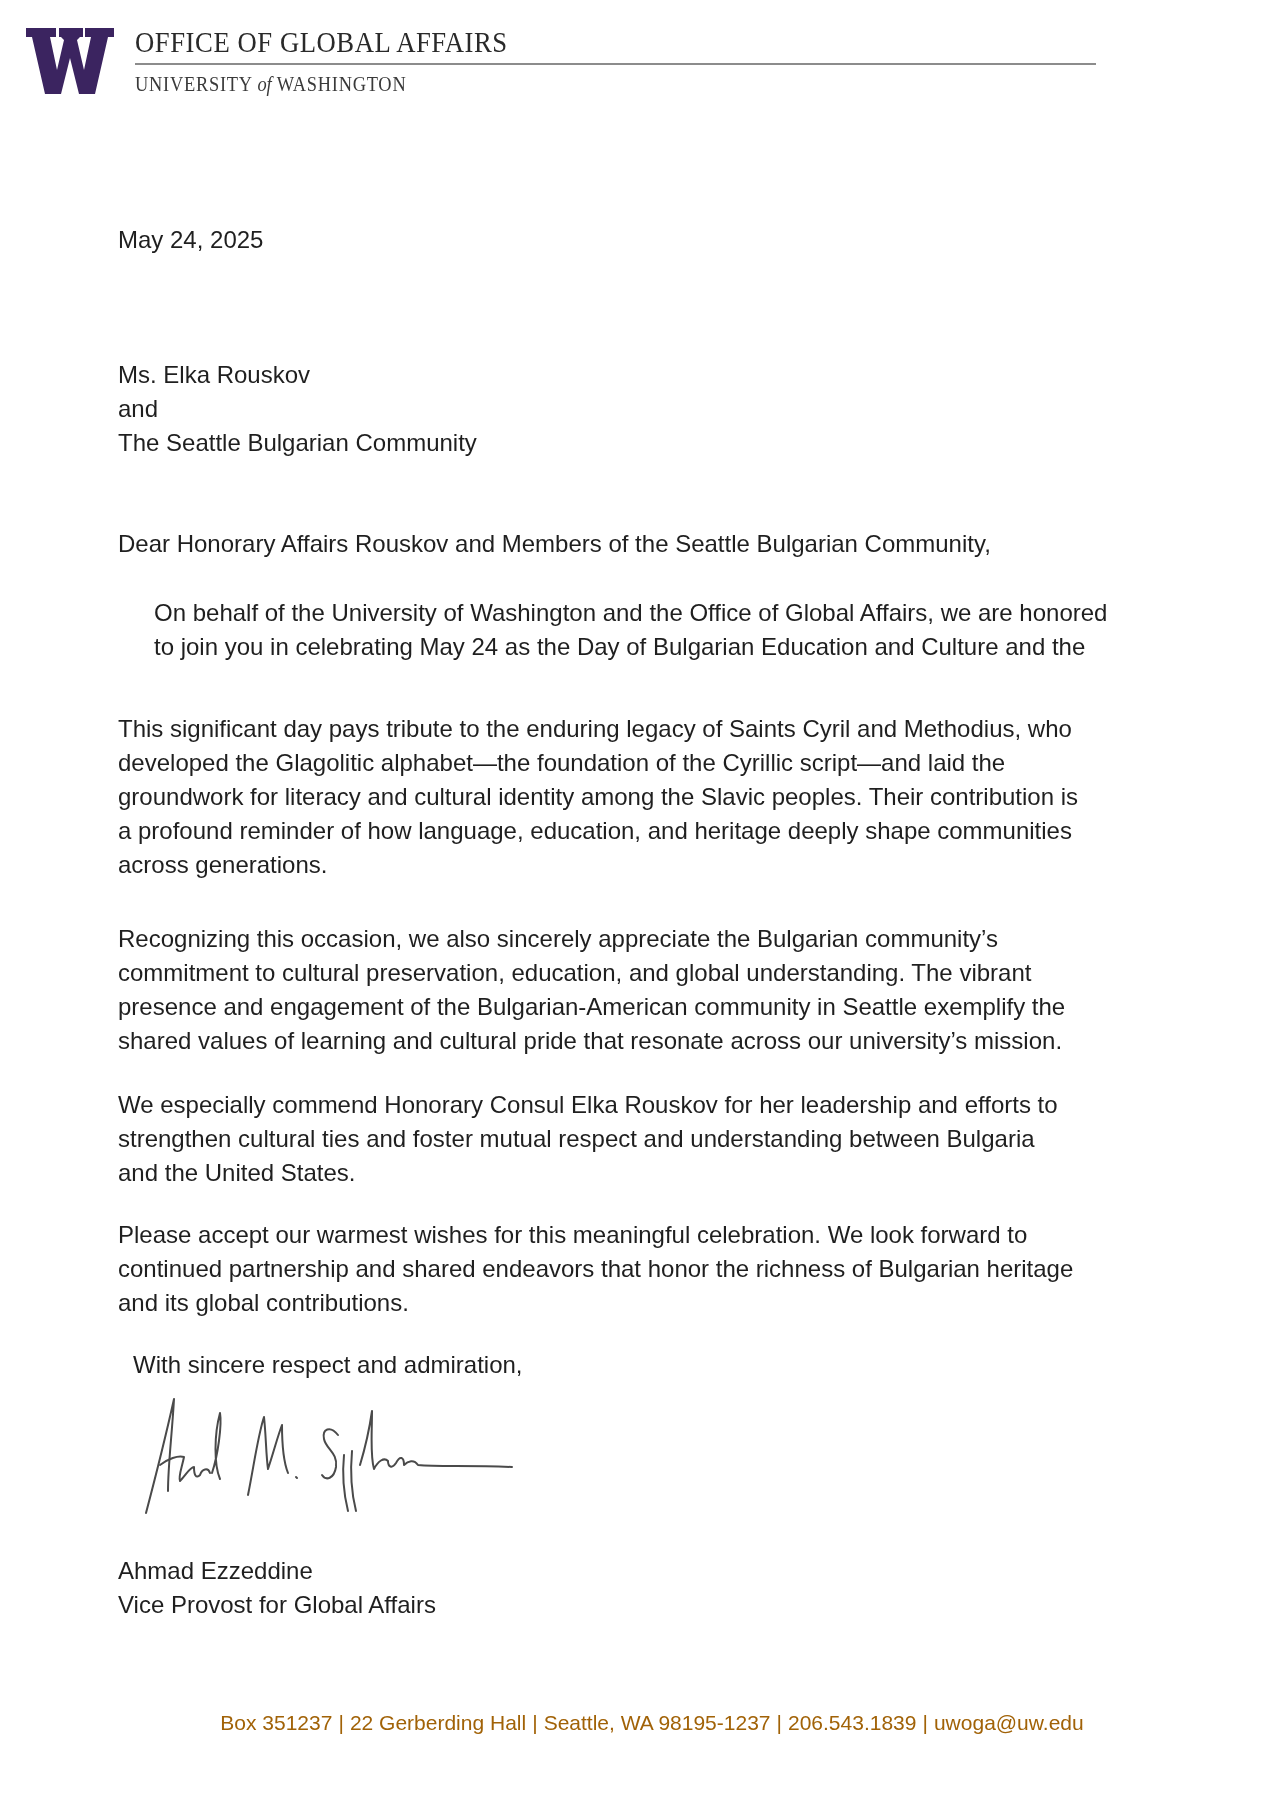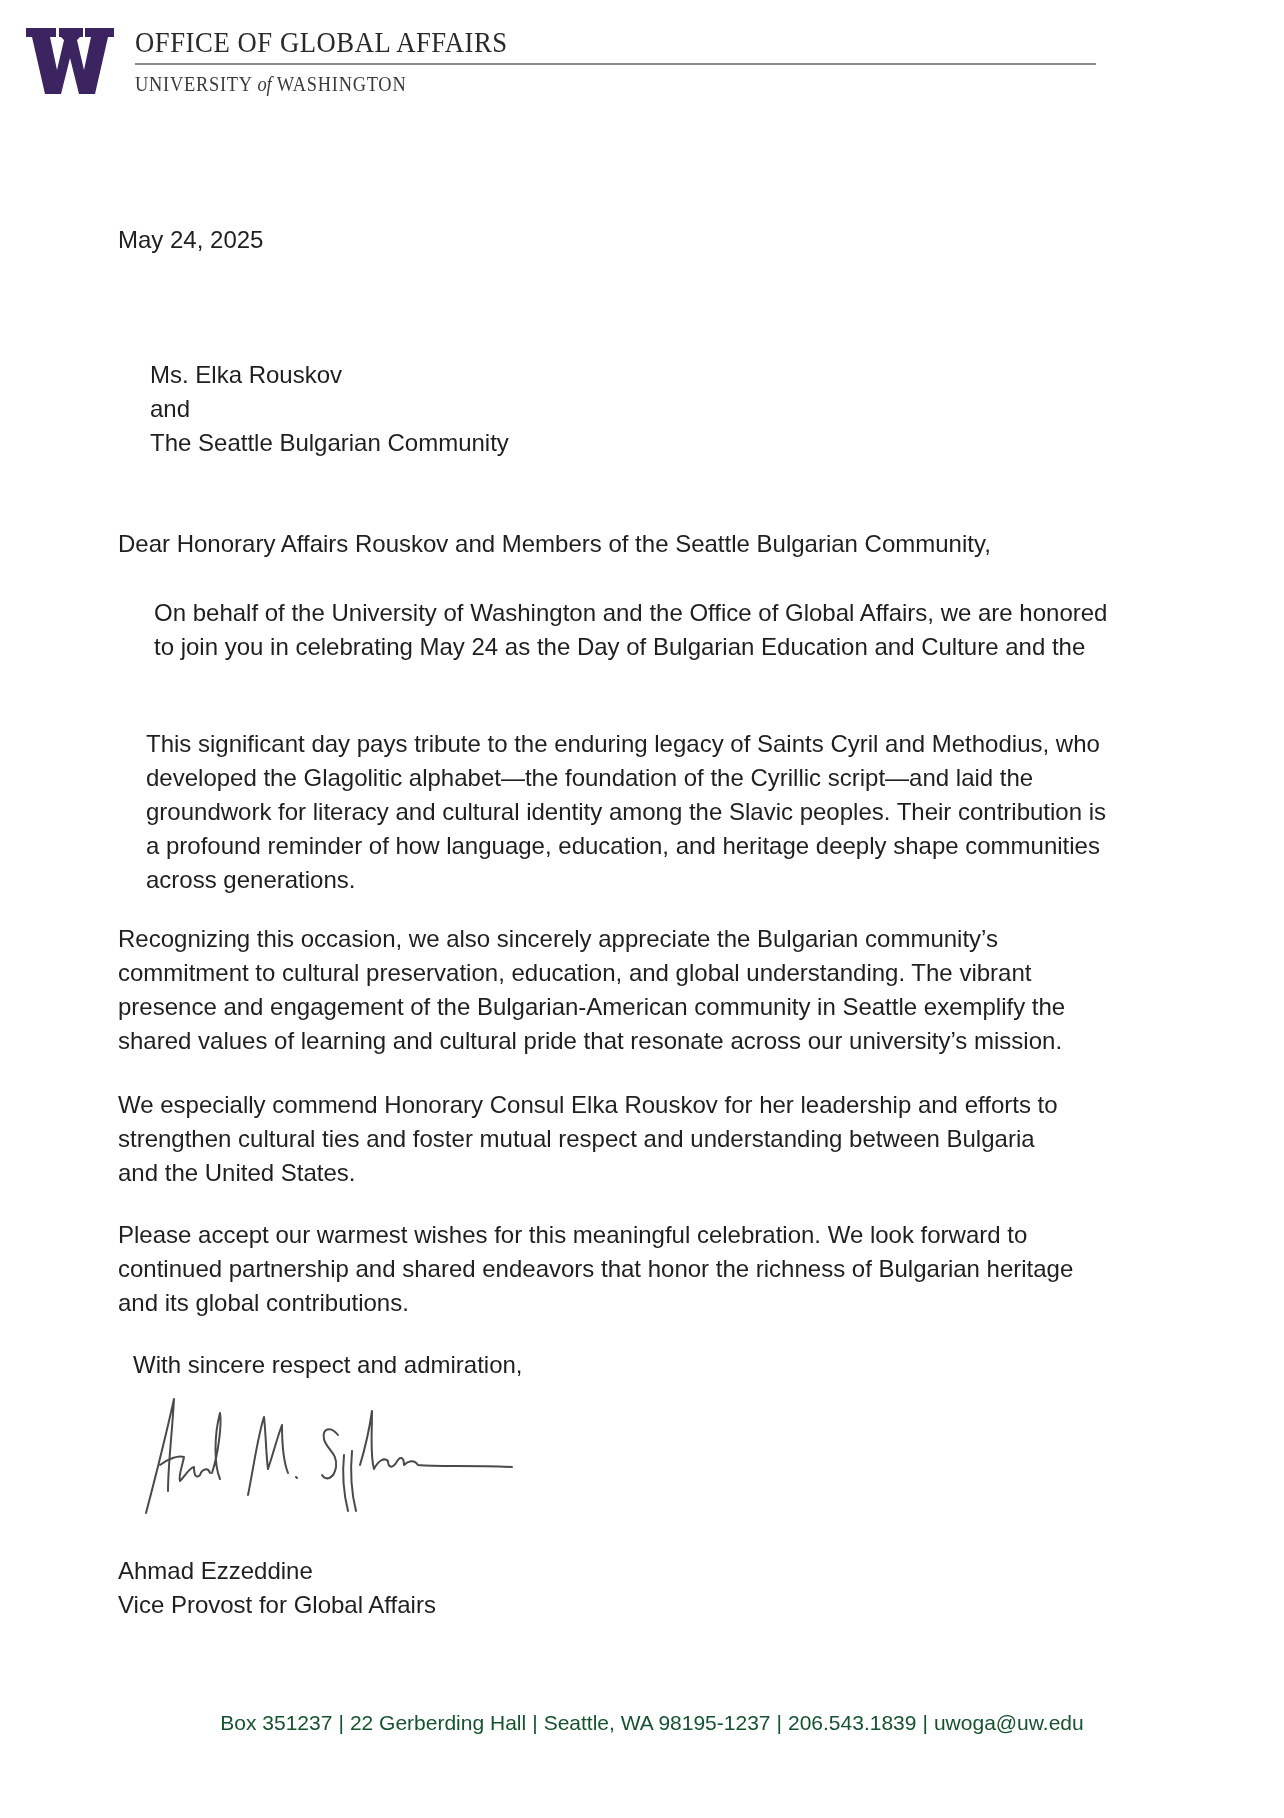--- a/index.html
+++ b/index.html
@@ -65,46 +65,46 @@
       position: absolute;
       left: 118px;
       top: 0;
       width: 1080px;
       font-size: 24px;
       line-height: 34px;
       color: #1f1f1f;
     }
     .letter .line { white-space: nowrap; display: block; }
     .date { position: absolute; left: 0; top: 223px; white-space: nowrap; }
-    .recipient { position: absolute; left: 0; top: 358px; margin-left: 32px; }
+    .recipient { position: absolute; left: 0; top: 358px; }
     .salutation { position: absolute; left: 0; top: 527px; white-space: nowrap; }
     .para { position: absolute; left: 0; margin: 0; }
     .p1 { top: 596px; margin-left: 36px; }
-    .p2 { top: 727px; margin-left: 28px; }
+    .p2 { top: 712px; }
     .p3 { top: 922px; }
     .p4 { top: 1088px; }
     .p5 { top: 1218px; }
     .closing { position: absolute; left: 15px; top: 1348px; white-space: nowrap; text-align: right; }
 
     .signature {
       position: absolute;
       left: 138px; top: 1395px;
       width: 380px; height: 130px;
     }
 
     .signer { position: absolute; left: 0; top: 1554px; }
 
     
     .footer {
       position: absolute;
       left: 0; right: 0;
       top: 1711px;
       text-align: center;
       font-size: 21px;
-      color: #14532d;
+      color: #a16207;
       white-space: nowrap;
       padding-left: 20px;
     }
     .footer .sep { margin: 0 6px; }
   </style>
 </head>
 <body>
 
 <header class="letterhead">
   <svg class="uw-logo" viewBox="0 0 88 66">

